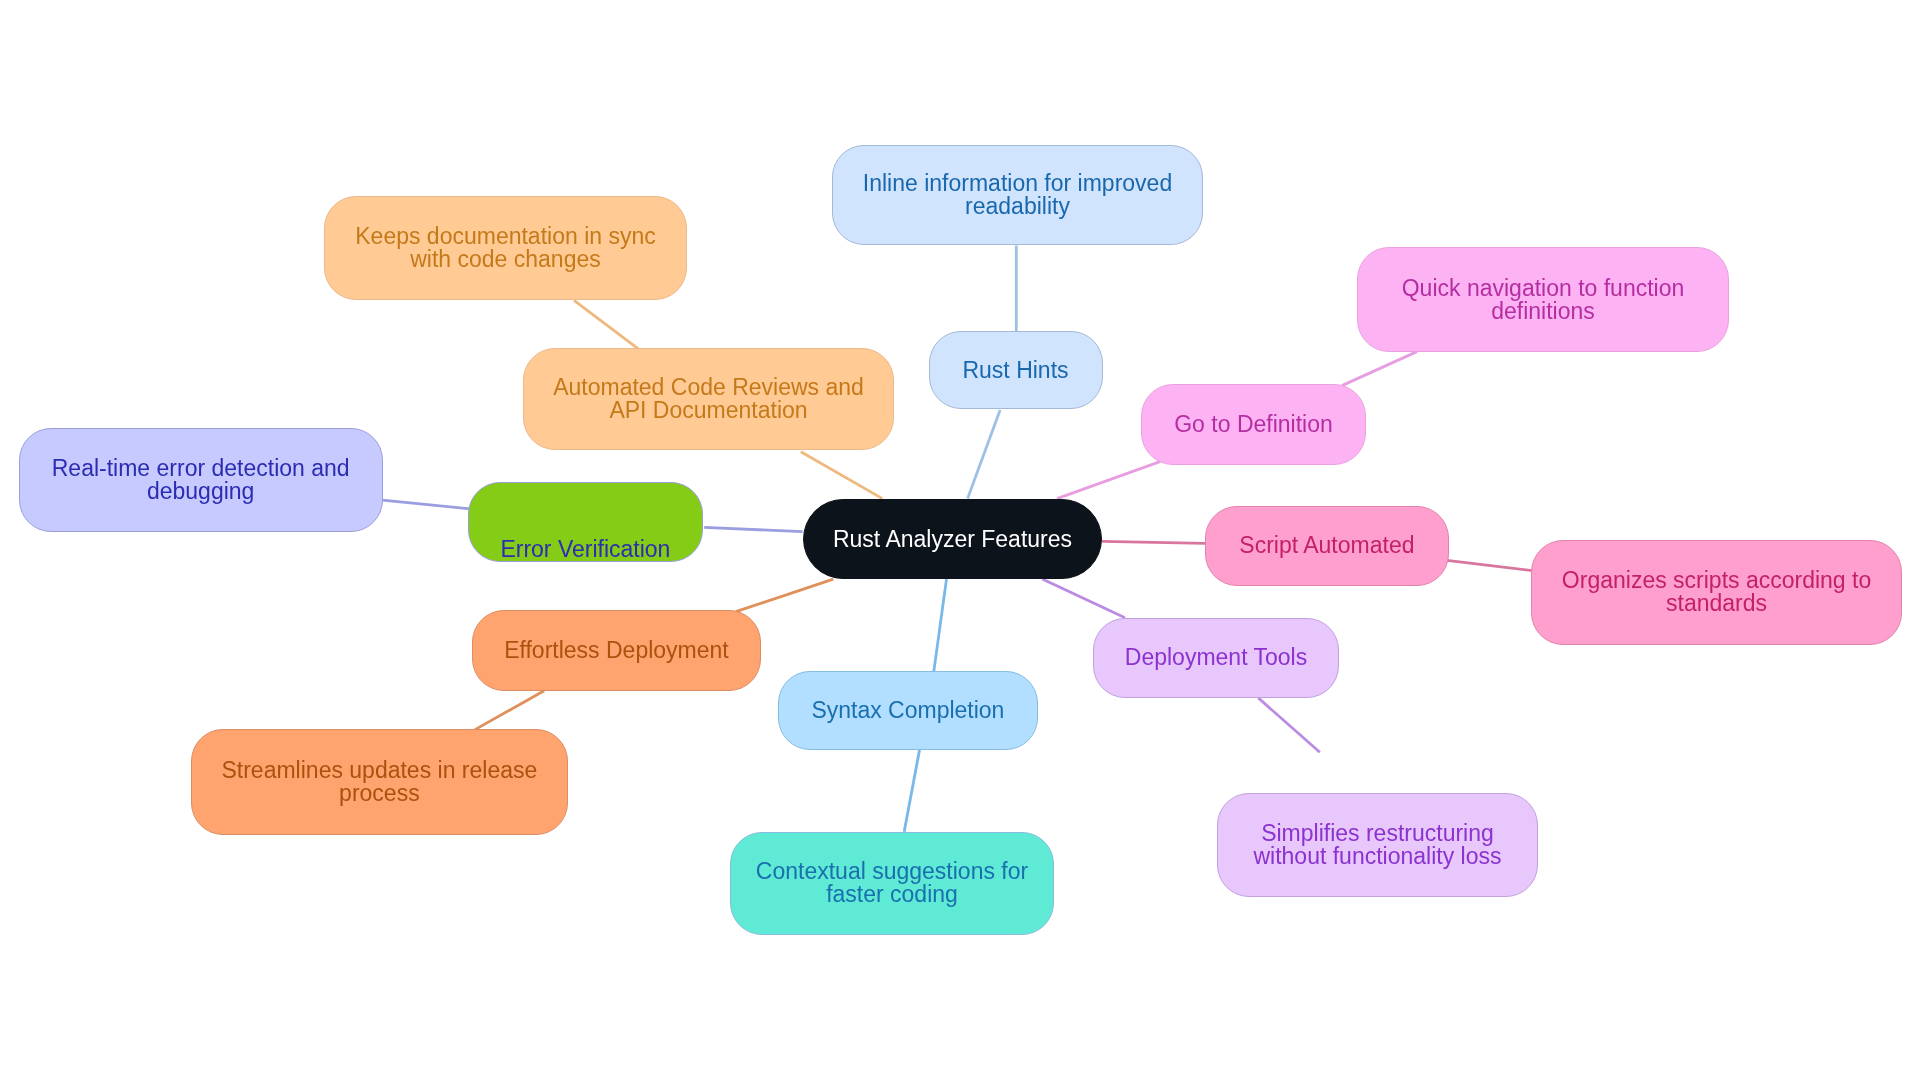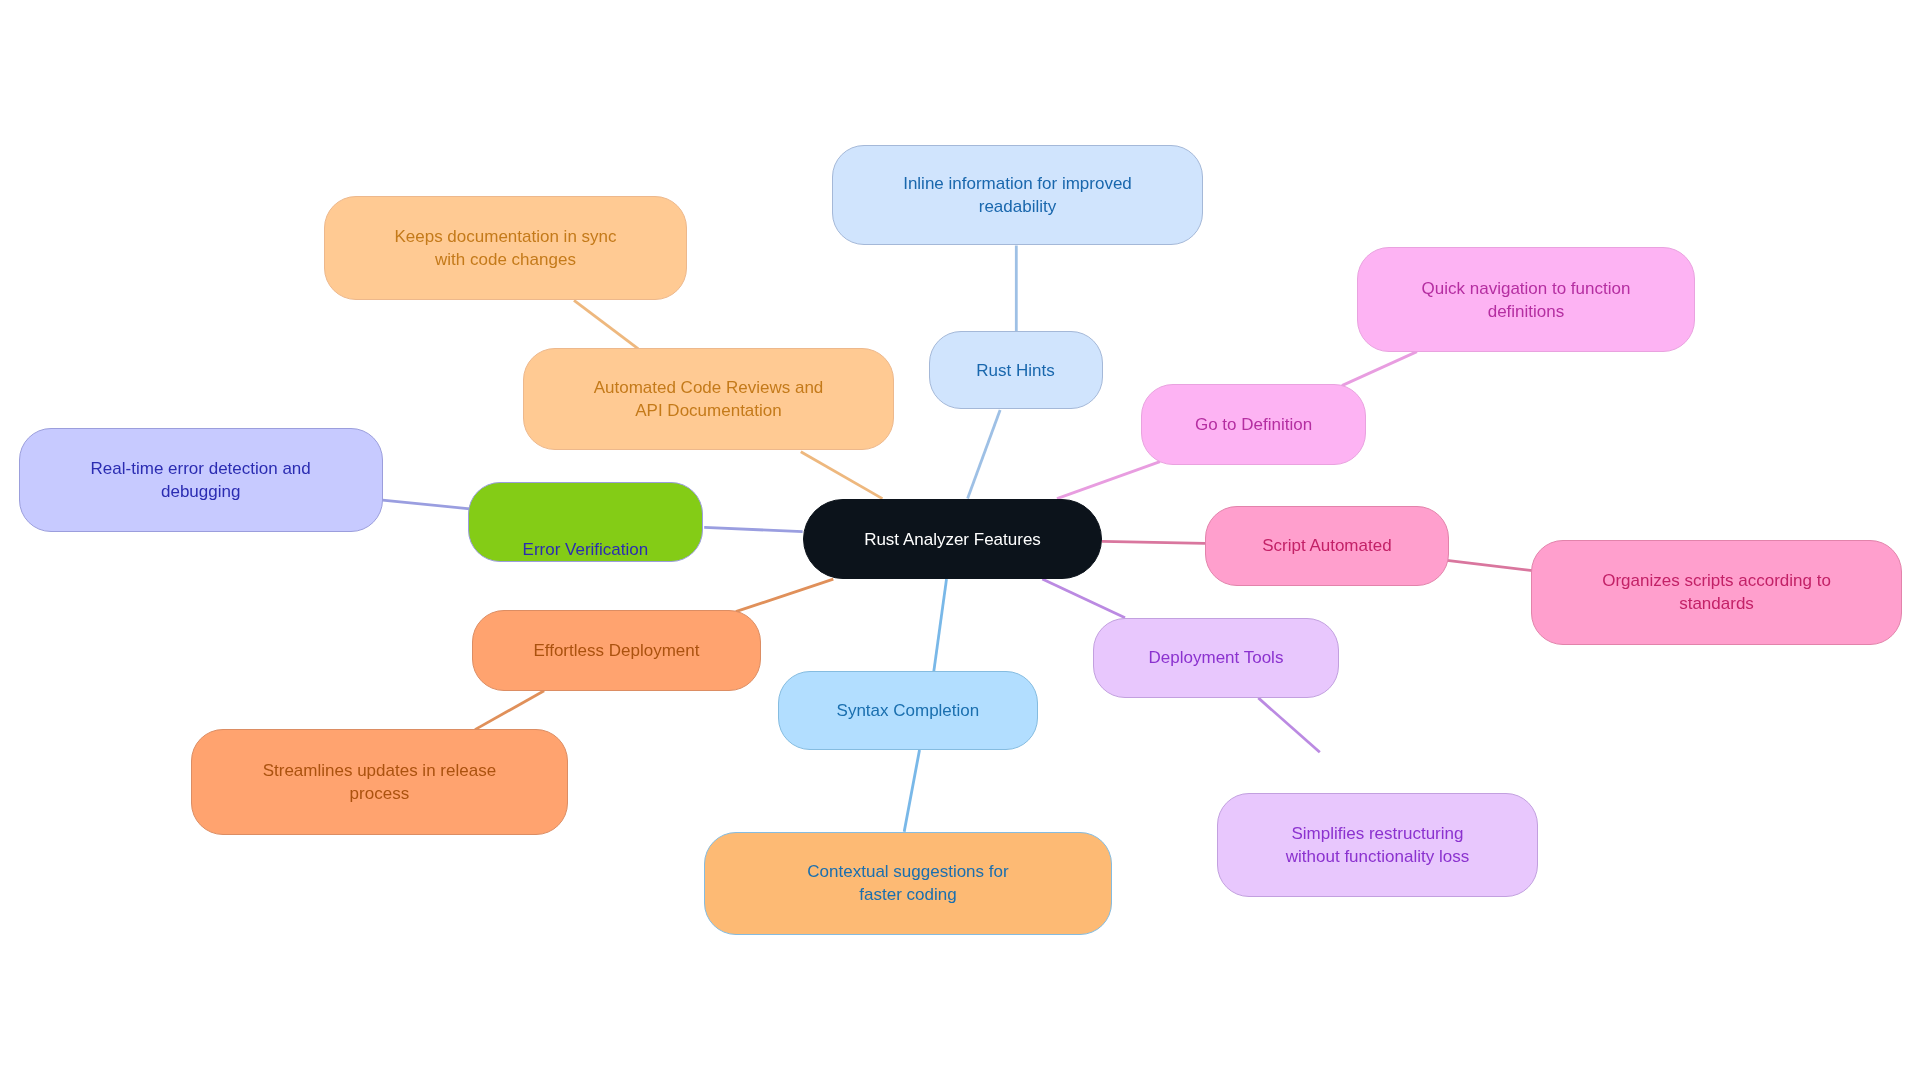--- a/index.html
+++ b/index.html
@@ -5,21 +5,21 @@
 <style>
   html,body{margin:0;padding:0;}
   body{width:1920px;height:1083px;background:#ffffff;overflow:hidden;
        font-family:"Liberation Sans",sans-serif;
        -webkit-font-smoothing:antialiased;}
   #canvas{position:relative;width:1920px;height:1083px;background:#ffffff;}
   svg.edge-layer{position:absolute;left:0;top:0;width:1920px;height:1083px;}
   .node{position:absolute;box-sizing:border-box;display:flex;align-items:center;
         justify-content:center;text-align:center;font-size:0;
         border-style:solid;border-width:1px;}
-  .node-inner{display:block;font-size:17px;line-height:23px;}
+  .node-inner{display:block;font-size:23px;line-height:23px;}
   .node-label{display:inline-block;white-space:pre-line;transform:translateZ(0);}
 </style>
 </head>
 <body style="background: rgb(255, 255, 255);">
 
 <div id="canvas">
   <svg class="edge-layer" viewBox="0 0 1920 1083" id="edge-svg">
     <line class="edge" x1="967.6" y1="498.6" x2="1000.1" y2="410" stroke="#9ec0e5" stroke-width="2.8" stroke-linecap="butt"></line>
     <line class="edge" x1="1016.3" y1="331.5" x2="1016.3" y2="245.5" stroke="#9ec0e5" stroke-width="2.8" stroke-linecap="butt"></line>
     <line class="edge" x1="1057" y1="498.6" x2="1160" y2="461.6" stroke="#e89de0" stroke-width="2.8" stroke-linecap="butt"></line>
@@ -70,21 +70,21 @@
       <div class="node-inner">
         <span class="node-label">Real-time error detection and
 debugging</span>
       </div>
     </div>
     <div class="node" style="left: 467.8px; top: 481.5px; width: 235.2px; height: 80.2px; border-radius: 32px; background: #84cc16; border-color: rgb(155, 158, 220); color: rgb(43, 44, 178); align-items: flex-end;">
       <div class="node-inner">
         <span class="node-label">Error Verification</span>
       </div>
     </div>
-    <div class="node" style="left: 1357px; top: 247.3px; width: 338px; height: 104.7px; border-radius: 32px; background: rgb(253, 179, 243); border-color: rgb(233, 162, 223); color: rgb(181, 46, 161);">
+    <div class="node" style="left: 1357px; top: 247.3px; width: 372px; height: 104.7px; border-radius: 32px; background: rgb(253, 179, 243); border-color: rgb(233, 162, 223); color: rgb(181, 46, 161);">
       <div class="node-inner">
         <span class="node-label">Quick navigation to function
 definitions</span>
       </div>
     </div>
     <div class="node" style="left: 1141px; top: 384.4px; width: 225px; height: 80.2px; border-radius: 32px; background: rgb(253, 179, 243); border-color: rgb(233, 162, 223); color: rgb(181, 46, 161);">
       <div class="node-inner">
         <span class="node-label">Go to Definition</span>
       </div>
     </div>
@@ -108,21 +108,21 @@
       <div class="node-inner">
         <span class="node-label">Simplifies restructuring
 without functionality loss</span>
       </div>
     </div>
     <div class="node" style="left: 778px; top: 671px; width: 259.8px; height: 78.5px; border-radius: 32px; background: rgb(178, 222, 255); border-color: rgb(133, 188, 224); color: rgb(26, 111, 175);">
       <div class="node-inner">
         <span class="node-label">Syntax Completion</span>
       </div>
     </div>
-    <div class="node" style="left: 704px; top: 831.5px; width: 408px; height: 103.1px; border-radius: 32px; background: #fdba74; border-color: rgb(133, 188, 224); color: rgb(26, 111, 175);">
+    <div class="node" style="left: 730px; top: 831.5px; width: 324px; height: 103.1px; border-radius: 32px; background: #5eead4; border-color: rgb(133, 188, 224); color: rgb(26, 111, 175);">
       <div class="node-inner">
         <span class="node-label">Contextual suggestions for
 faster coding</span>
       </div>
     </div>
     <div class="node" style="left: 471.6px; top: 610.3px; width: 289.7px; height: 80.3px; border-radius: 32px; background: rgb(255, 163, 111); border-color: rgb(220, 141, 99); color: rgb(171, 82, 15);">
       <div class="node-inner">
         <span class="node-label">Effortless Deployment</span>
       </div>
     </div>

